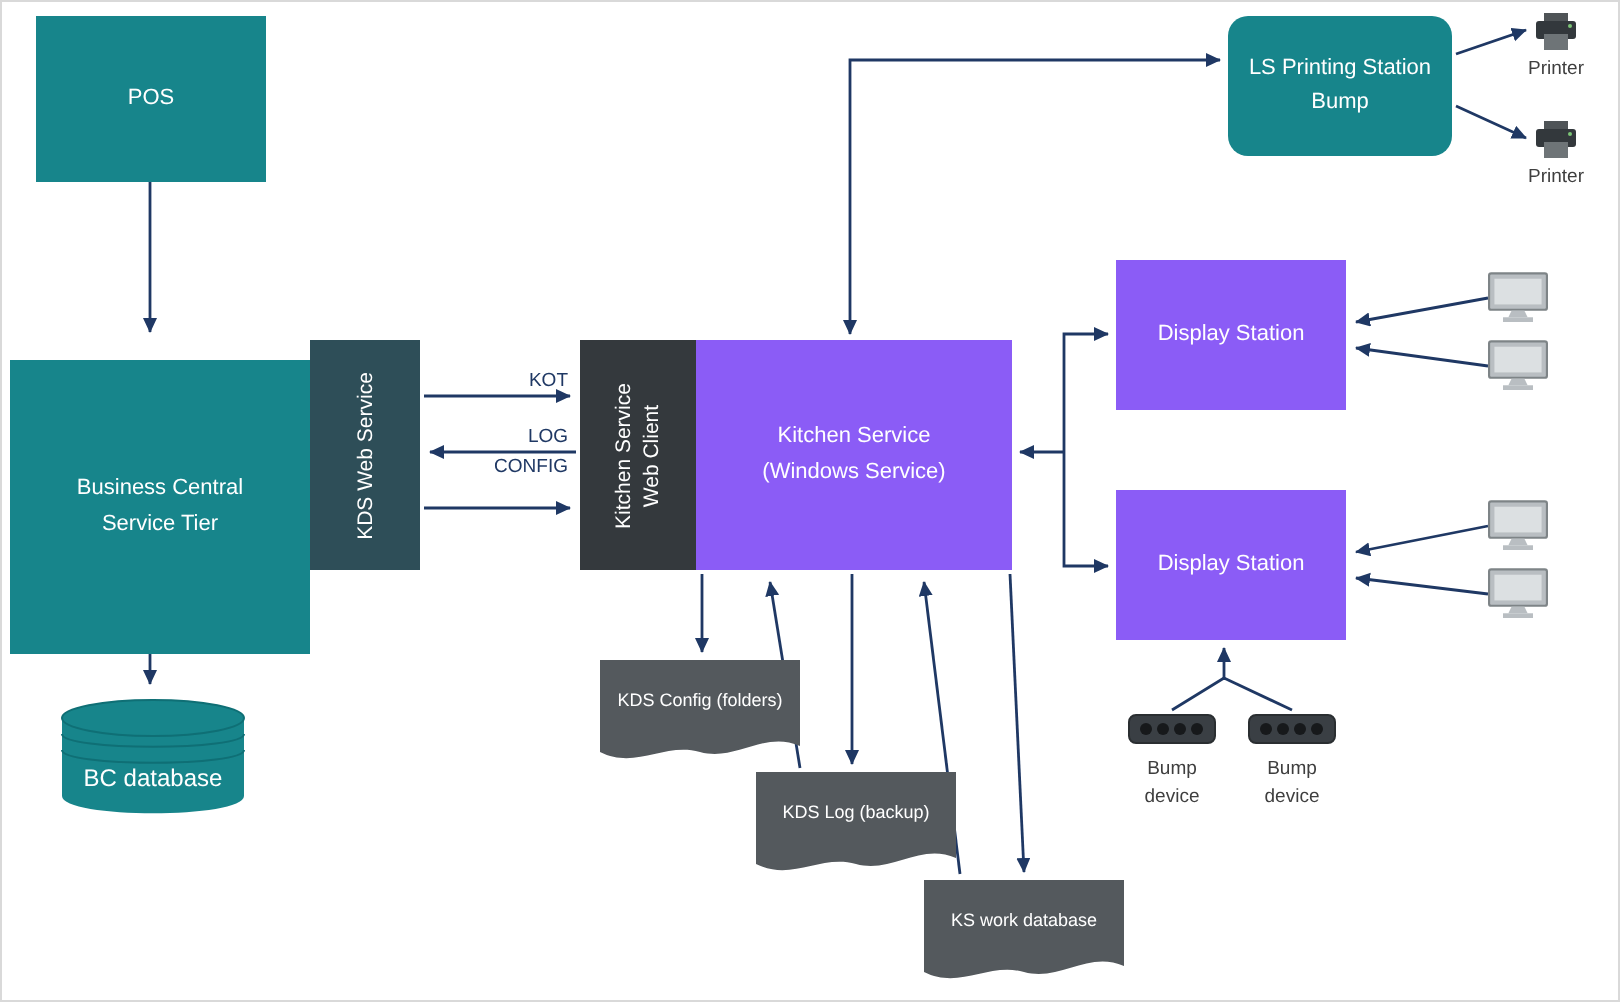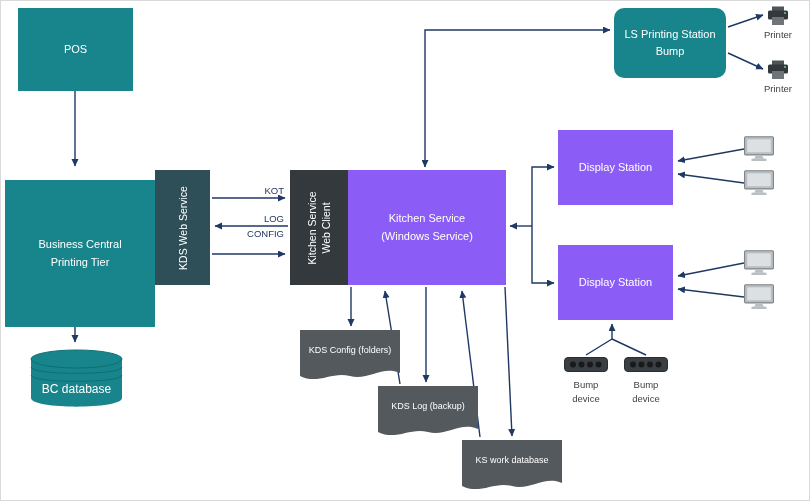--- a/index.html
+++ b/index.html
@@ -76,21 +76,21 @@
       <path d="M505,287 L512,436" marker-end="url(#ae)"></path>
     </g>
   </svg>
 
   <div class="node teal" style="left:18px; top:8px; width:115px; height:83px;">
     <span>POS</span>
   </div>
 
   <div class="node teal" style="left:5px; top:170px; width:150px; height:147px;margin-top:10px;">
     <span>Business Central</span>
-    <span>Printing Tier</span>
+    <span>Service Tier</span>
   </div>
 
   <div class="node strip-kds" style="left:155px; top:170px; width:55px; height:115px;">
     <div class="vtext" style="width:115px;">KDS Web Service</div>
   </div>
 
   <div class="cyl" style="left:28px; top:346px; width:97px; height:64px;">
     <svg viewBox="0 0 97 64">
       <path d="M3,13 L3,52 C3,63.5 94,63.5 94,52 L94,13 Z" fill="#17858B"></path>
       <ellipse cx="48.5" cy="13" rx="45.5" ry="9" fill="#17858B" stroke="#0F6F75" stroke-width="1"></ellipse>

